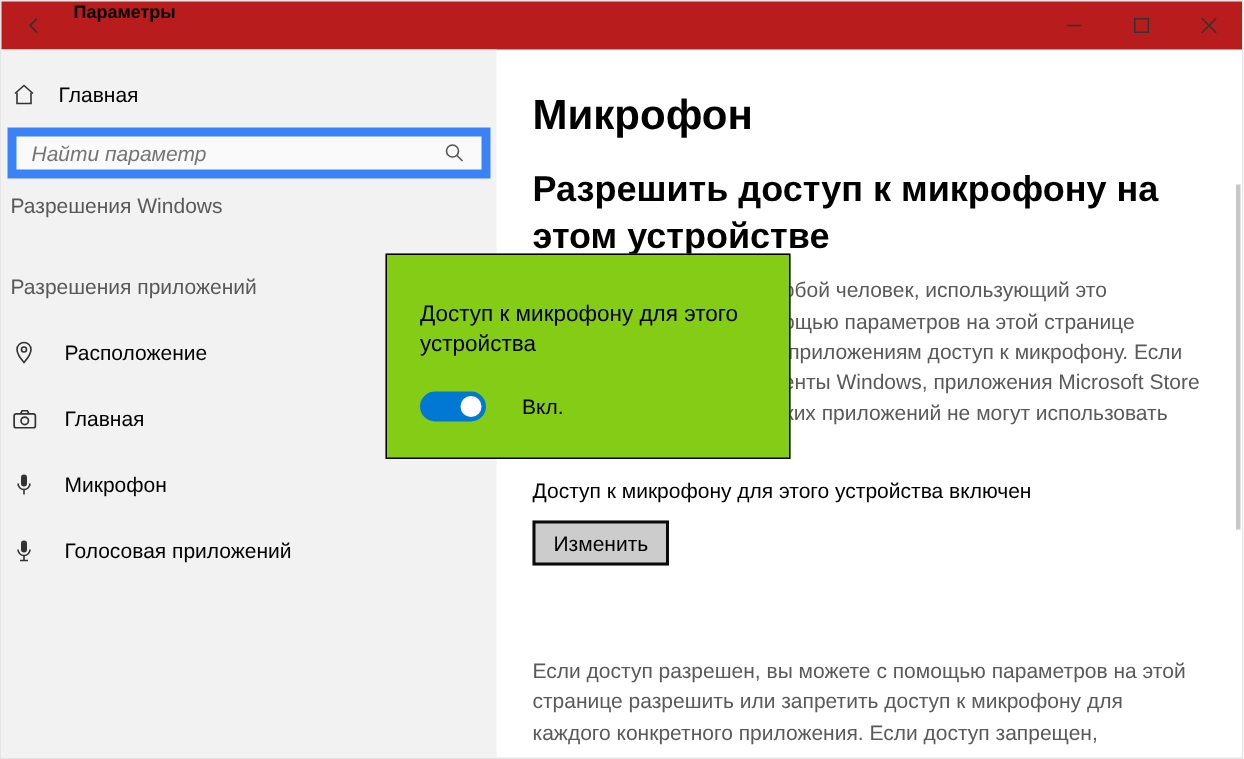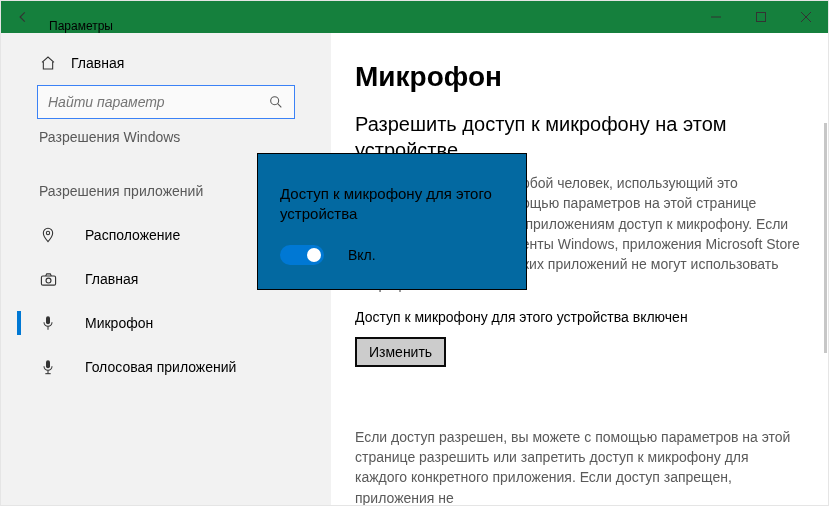--- a/index.html
+++ b/index.html
@@ -10,68 +10,69 @@
     height: 506px;
     overflow: hidden;
     position: relative;
     font-size: 14px;
     color: #000;
   }
   .window { width: 829px; height: 506px; position: relative; border: 1px solid #e5e5e5; }
   .titlebar {
     height: 32px;
     display: flex;
-    align-items: flex-end;
-    background: #15803d;
+    align-items: flex-start;
+    background: #b91c1c;
+    font-weight: bold;
   }
   .titlebar .back {
     width: 44px; height: 32px;
     display: flex; align-items: center; justify-content: center;
     color: #333;
   }
   .titlebar .wtitle { font-size: 12px; color: #000; padding-left: 4px; }
   .titlebar .spacer { flex: 1; }
   .win-btn {
     width: 45px; height: 32px;
     display: flex; align-items: center; justify-content: center;
     color: #444;
   }
   .body { display: flex; height: calc(100% - 32px); }
   .sidebar {
     width: 330px;
     background: #f2f2f2;
     padding-top: 12px;
     overflow: hidden;
   }
-  .sidebar-inner { padding: 0 36px; }
+  .sidebar-inner { padding: 0 4px; }
   .home-row {
     display: flex; align-items: center; gap: 14px;
     padding: 10px 0 14px 2px;
   }
   .home-row .lbl { font-size: 14px; }
   .searchbox {
     display: flex; align-items: center;
     height: 34px;
-    border: 1px solid #3b82f6;
+    border: 6px solid #3b82f6;
     background: #fafafa;
     padding: 0 10px;
     justify-content: space-between;
   }
   .searchbox input {
     border: none; outline: none; background: transparent;
     font-size: 14px; color: #555; width: 100%;
     font-style: italic;
   }
   .section-label {
     font-size: 14px; color: #000; padding: 20px 0 6px 2px;
   }
   .section-label.bold { font-weight: 600; }
   .section-sub { font-size: 14px; color: #595959; padding: 10px 0 8px 2px; }
   .nav-item {
-    display: flex; align-items: center; gap: 28px;
+    display: flex; align-items: center; gap: 18px;
     height: 44px; padding-left: 2px;
     color: #000;
   }
   .nav-item.active {
     position: relative;
   }
   .nav-item.active::before {
     content: "";
     position: absolute;
     left: -20px; top: 10px; bottom: 10px; width: 4px;
@@ -81,44 +82,44 @@
   .content {
     flex: 1;
     padding: 28px 24px 0 24px;
     position: relative;
     overflow: hidden;
   }
   h1.page-title {
     font-size: 28px; font-weight: 600; margin-bottom: 18px;
   }
   h2.subhead {
-    font-size: 20px; font-weight: 400; margin-bottom: 10px; line-height: 1.3;
+    font-size: 24px; font-weight: 700; margin-bottom: 10px; line-height: 1.3;
   }
   .desc {
     font-size: 14px; color: #5a5a5a; line-height: 1.45; margin-bottom: 14px;
   }
   .status-line { font-size: 14px; color: #000; margin: 10px 0 12px; }
   .change-btn {
     display: inline-block;
     border: 2px solid #0a0a0a;
     background: #ccc;
     padding: 5px 12px;
     font-size: 14px;
   }
   .section-gap { height: 60px; }
   .scroll-indicator {
     position: absolute; right: 1px; top: 90px; width: 3px; height: 230px; background: #c7c7c7;
   }
 
   
   .popup {
     position: absolute;
-    left: 256px; top: 152px;
+    left: 256px; top: 168px;
     width: 270px;
-    background: #0369a1;
+    background: #84cc16;
     border: 1px solid #000;
     padding: 30px 22px 24px 22px;
     box-shadow: 0 0 0 rgba(0,0,0,0);
     z-index: 10;
   }
   .popup-title {
     font-size: 15px; margin-bottom: 20px; line-height: 1.35;
   }
   .toggle-row { display: flex; align-items: center; gap: 24px; }
   .toggle {

